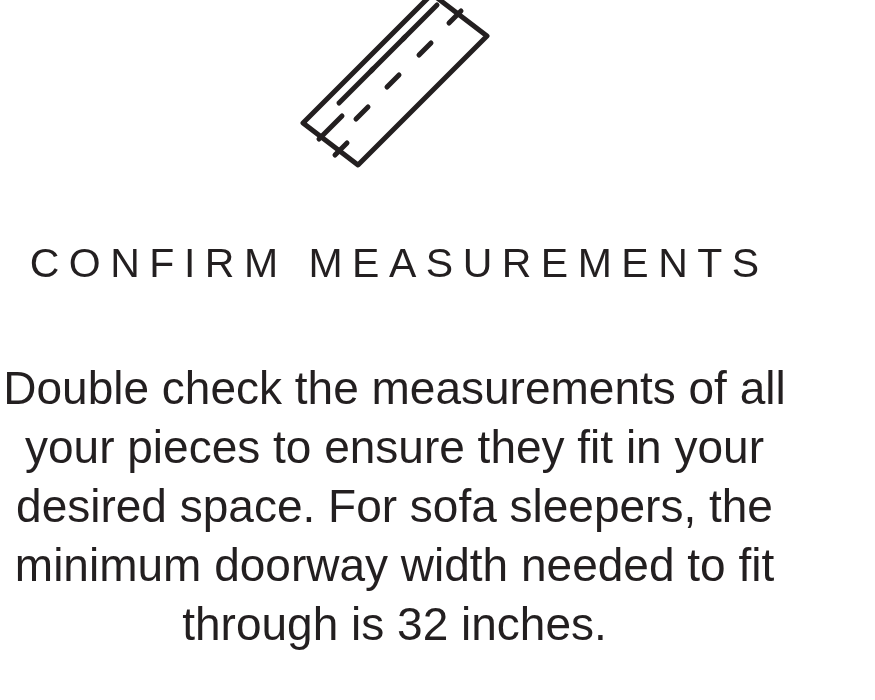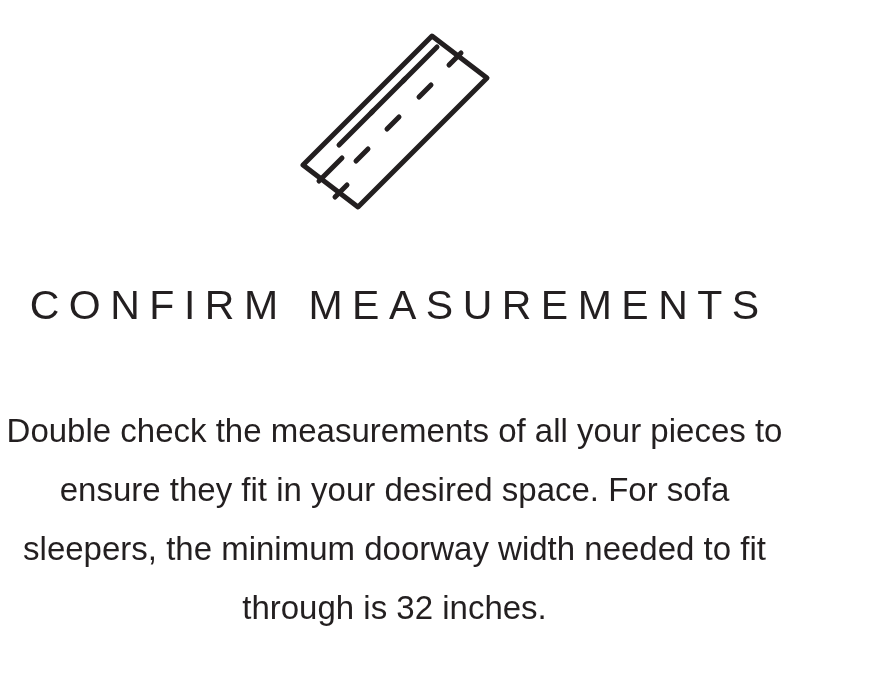--- a/index.html
+++ b/index.html
@@ -15,20 +15,21 @@
     overflow: hidden;
   }
   .card {
     width: 789px;
     height: 700px;
     box-sizing: border-box;
     display: flex;
     flex-direction: column;
     align-items: center;
     padding-top: 28px;
+    justify-content: flex-end;
   }
   .icon-wrap {
     width: 260px;
     height: 185px;
     display: flex;
     align-items: center;
     justify-content: center;
   }
   .icon-wrap svg {
     display: block;
@@ -41,21 +42,21 @@
     text-indent: 9.5px;
     line-height: 1;
     text-align: center;
     color: #231f20;
     white-space: nowrap;
   }
   .body-copy {
     margin-top: 48px;
     width: 790px;
     text-align: center;
-    font-size: 33px;
+    font-size: 46px;
     line-height: 59px;
     color: #231f20;
     font-weight: 400;
   }
 </style>
 </head>
 <body>
 
 <div class="card">
 

